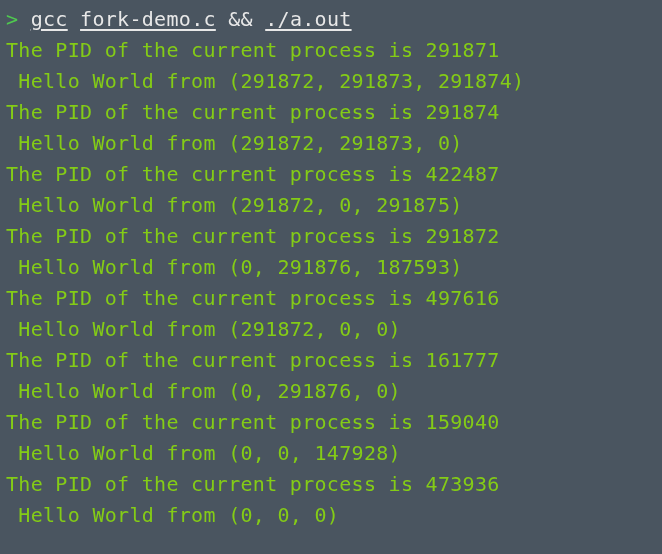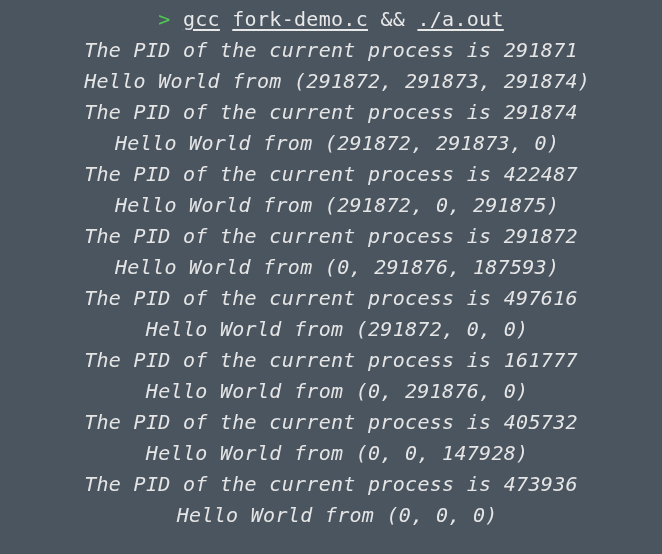--- a/index.html
+++ b/index.html
@@ -1,19 +1,18 @@
 <!DOCTYPE html>
 <html><head>
   <meta charset="utf-8">
   <style>
     * {
       margin: 0;
       padding: 0;
       box-sizing: border-box;
-      text-align: center;
     }
     body {
       background: #4a5560;
       color: #e8e8e8;
       font-family: 'Menlo', 'Monaco', 'Consolas', monospace;
       font-size: 20px;
       line-height: 1.55;
       padding: 4px 6px;
       width: 662px;
       height: 554px;
@@ -28,36 +27,35 @@
     }
     .cmd-underline {
       color: #e8e8e8;
       text-decoration: underline;
       text-underline-offset: 3px;
     }
     .cmd-plain {
       color: #e8e8e8;
     }
     .out {
-      color: #e5e5e5;
-      font-style: italic;
+      color: #84cc16;
     }
   </style>
 </head>
 <body>
 
 <div class="line"><span class="prompt">&gt; </span><span class="cmd-underline">gcc</span><span class="cmd-plain"> </span><span class="cmd-underline">fork-demo.c</span><span class="cmd-plain"> </span><span class="cmd-plain">&amp;&amp;</span><span class="cmd-plain"> </span><span class="cmd-underline">./a.out</span></div>
 <div class="line out">The PID of the current process is 291871</div>
 <div class="line out"> Hello World from (291872, 291873, 291874)</div>
 <div class="line out">The PID of the current process is 291874</div>
 <div class="line out"> Hello World from (291872, 291873, 0)</div>
 <div class="line out">The PID of the current process is 422487</div>
 <div class="line out"> Hello World from (291872, 0, 291875)</div>
 <div class="line out">The PID of the current process is 291872</div>
 <div class="line out"> Hello World from (0, 291876, 187593)</div>
 <div class="line out">The PID of the current process is 497616</div>
 <div class="line out"> Hello World from (291872, 0, 0)</div>
 <div class="line out">The PID of the current process is 161777</div>
 <div class="line out"> Hello World from (0, 291876, 0)</div>
-<div class="line out">The PID of the current process is 405732</div>
+<div class="line out">The PID of the current process is 159040</div>
 <div class="line out"> Hello World from (0, 0, 147928)</div>
 <div class="line out">The PID of the current process is 473936</div>
 <div class="line out"> Hello World from (0, 0, 0)</div>
 
 </body></html>

